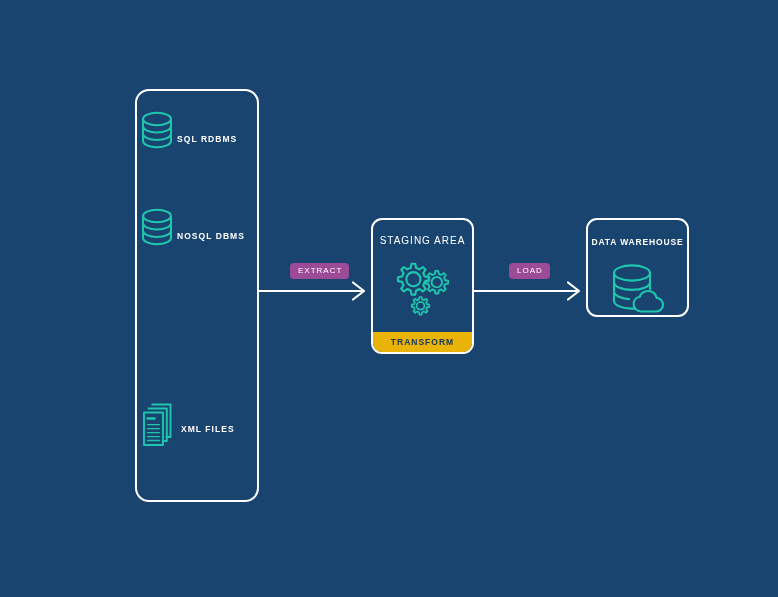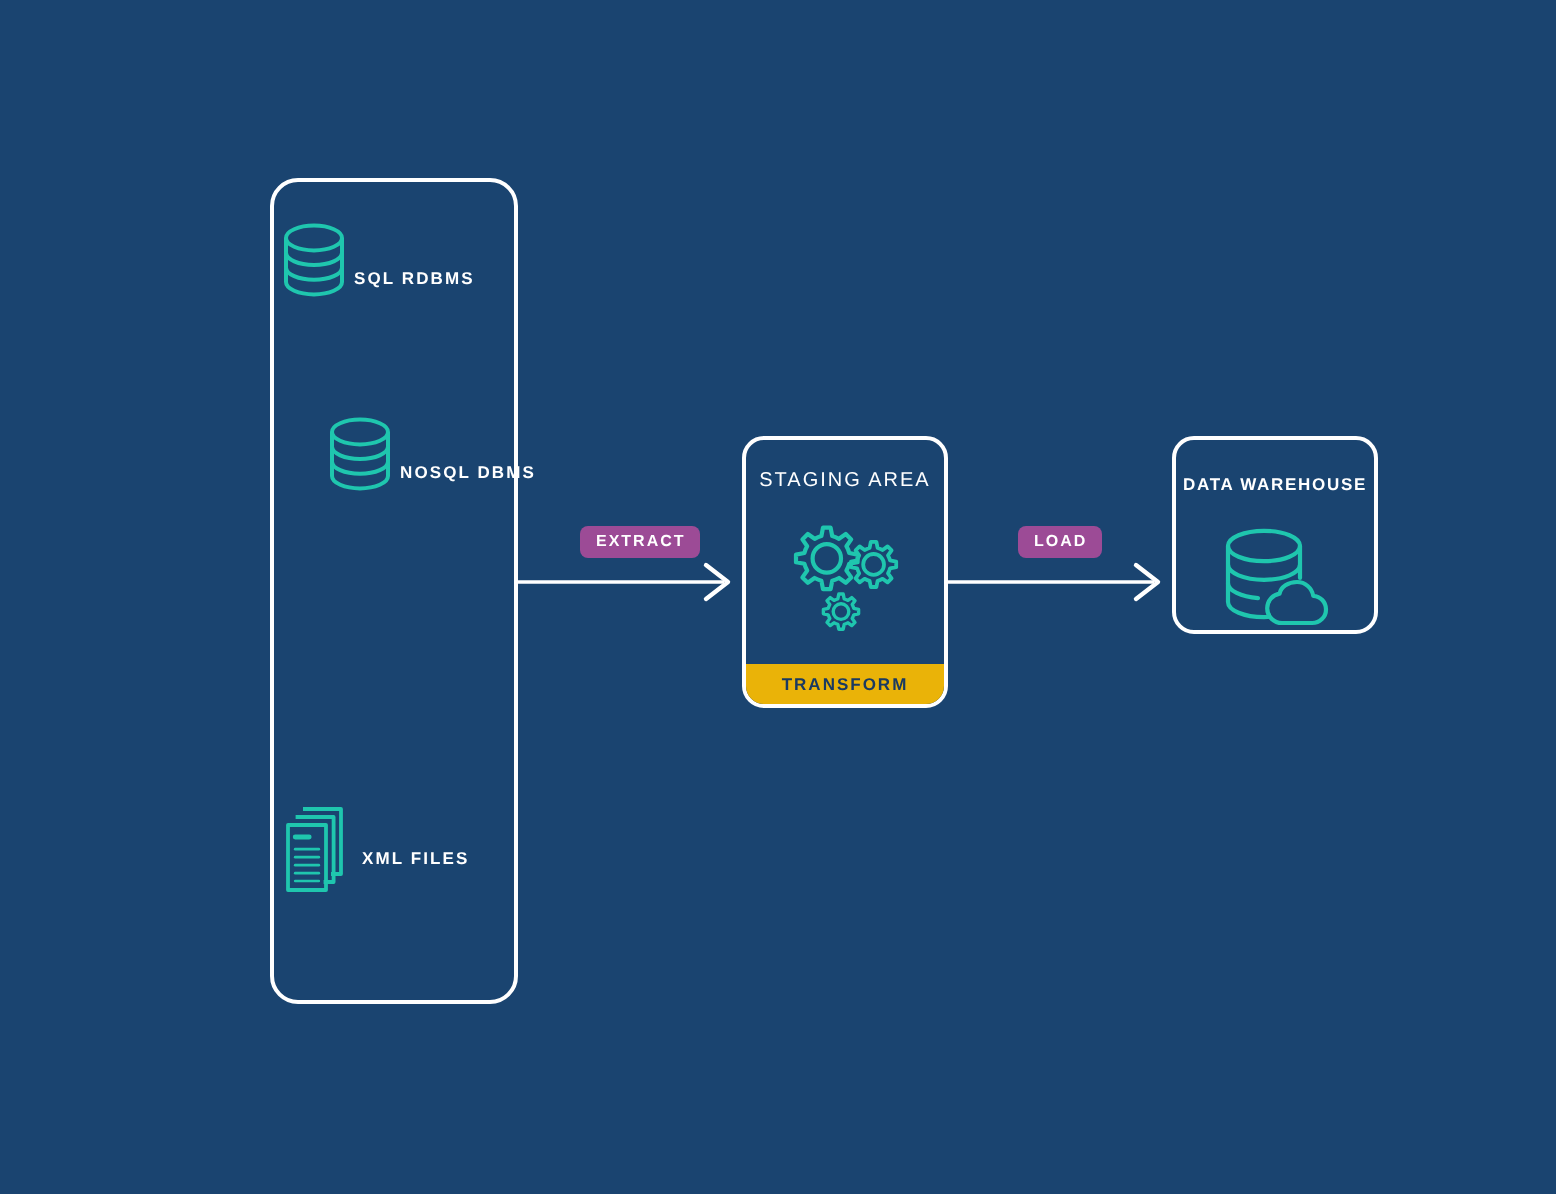--- a/index.html
+++ b/index.html
@@ -139,21 +139,21 @@
     position: absolute;
   }
 
   
   .pill {
     position: absolute;
     background: #9c4b96;
     border-radius: 4px;
     color: #ffffff;
     font-size: 8px;
-    font-weight: bold;
+    font-weight: normal;
     letter-spacing: 1.0px;
     padding: 4px 7px 4px 8px;
     white-space: nowrap;
     line-height: 1;
   }
   #pill-extract { left: 290px; top: 263px; }
   #pill-load    { left: 509px; top: 263px; }
 </style>
 </head>
 <body>
@@ -167,21 +167,21 @@
         <svg width="40" height="48" viewBox="0 0 40 48" fill="none">
           <ellipse cx="20" cy="10" rx="14" ry="6.2" stroke="#1fc6ae" stroke-width="2"></ellipse>
           <path d="M6 10 V32 C6 35.4 12.3 38.2 20 38.2 C27.7 38.2 34 35.4 34 32 V10" stroke="#1fc6ae" stroke-width="2" fill="none"></path>
           <path d="M6 17.3 C6 20.7 12.3 23.5 20 23.5 C27.7 23.5 34 20.7 34 17.3" stroke="#1fc6ae" stroke-width="2" fill="none"></path>
           <path d="M6 24.7 C6 28.1 12.3 30.9 20 30.9 C27.7 30.9 34 28.1 34 24.7" stroke="#1fc6ae" stroke-width="2" fill="none"></path>
         </svg>
       </span>
       <span class="source-label">SQL RDBMS</span>
     </div>
 
-    <div class="source-item" id="source-1" style="top:115px;margin-left:23px;">
+    <div class="source-item" id="source-1" style="top:115px;">
       <span class="source-icon">
         <svg width="40" height="48" viewBox="0 0 40 48" fill="none">
           <ellipse cx="20" cy="10" rx="14" ry="6.2" stroke="#1fc6ae" stroke-width="2"></ellipse>
           <path d="M6 10 V32 C6 35.4 12.3 38.2 20 38.2 C27.7 38.2 34 35.4 34 32 V10" stroke="#1fc6ae" stroke-width="2" fill="none"></path>
           <path d="M6 17.3 C6 20.7 12.3 23.5 20 23.5 C27.7 23.5 34 20.7 34 17.3" stroke="#1fc6ae" stroke-width="2" fill="none"></path>
           <path d="M6 24.7 C6 28.1 12.3 30.9 20 30.9 C27.7 30.9 34 28.1 34 24.7" stroke="#1fc6ae" stroke-width="2" fill="none"></path>
         </svg>
       </span>
       <span class="source-label">NOSQL DBMS</span>
     </div>

